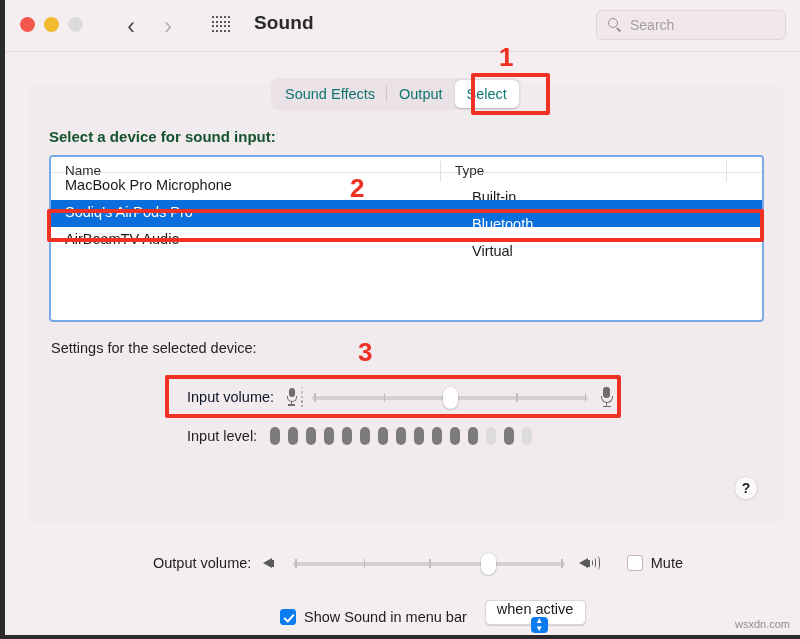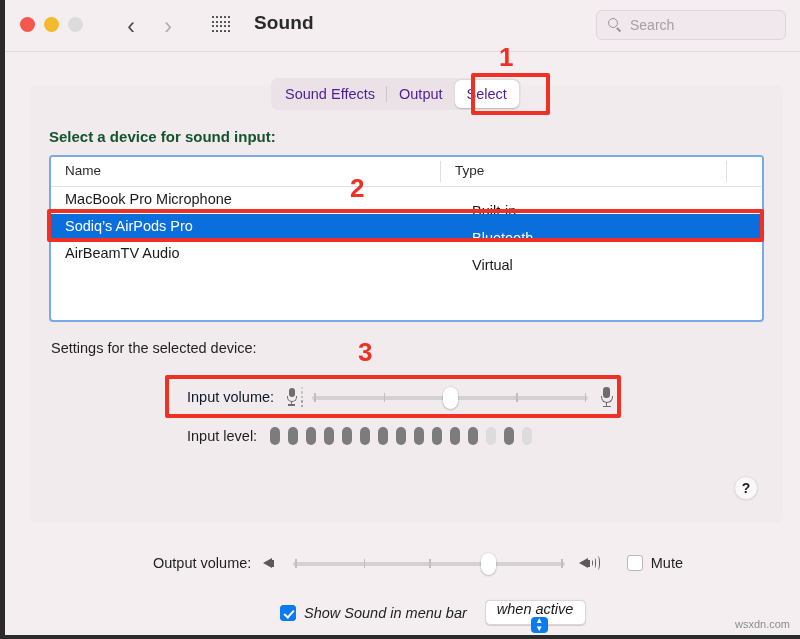--- a/index.html
+++ b/index.html
@@ -126,21 +126,21 @@
     display: flex;
     align-items: center;
     padding: 0 2px;
   }
   .tab {
     height: 28px;
     padding: 0 12px;
     display: flex;
     align-items: center;
     font-size: 14.5px;
-    color: #4c1d95;
+    color: #0f766e;
     border-radius: 6px;
     position: relative;
   }
   .tab.sep::after {
     content: "";
     position: absolute;
     right: 0; top: 6px;
     width: 1px; height: 16px;
     background: #cfc5ca;
   }
@@ -171,21 +171,21 @@
     position: absolute;
     left: 44px; top: 155px;
     width: 715px; height: 167px;
     background: #ffffff;
     border: 2px solid #7aa9e8;
     border-radius: 4px;
     overflow: hidden;
   }
   #table-header {
     position: relative;
-    height: 30px;
+    height: 16px;
     background: #ffffff;
     border-bottom: 1px solid #e2e2e2;
   }
   .th {
     position: absolute;
     top: 6px;
     font-size: 13.5px;
     color: #2b2b2b;
   }
   #th-name { left: 14px; }
@@ -427,22 +427,21 @@
   .cb-label {
     font-size: 14.5px;
     color: #1f1f1f;
     margin-left: 8px;
   }
 
   #menubar-row {
     position: absolute;
     left: 275px; top: 600px;
     display: flex;
-    align-items: center;
-    font-style: italic;
+    align-items: flex-end;
   }
   #menubar-select {
     margin-left: 18px;
     height: 25px;
     background: #ffffff;
     border-radius: 5px;
     border: 1px solid #ddd5d9;
     display: flex;
     align-items: center;
     padding: 0 4px 0 11px;

